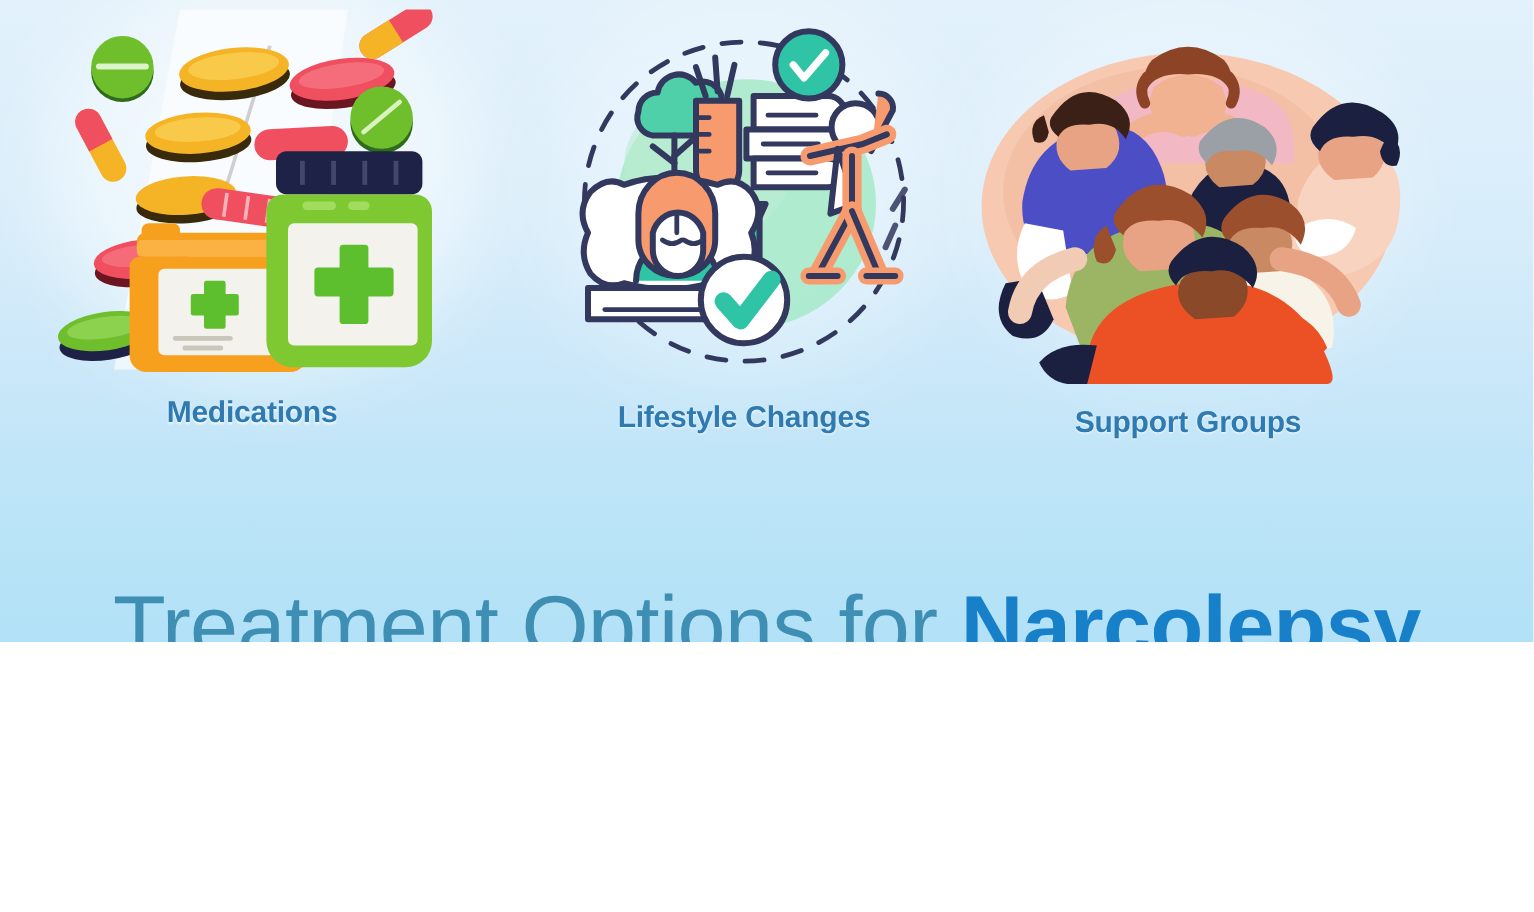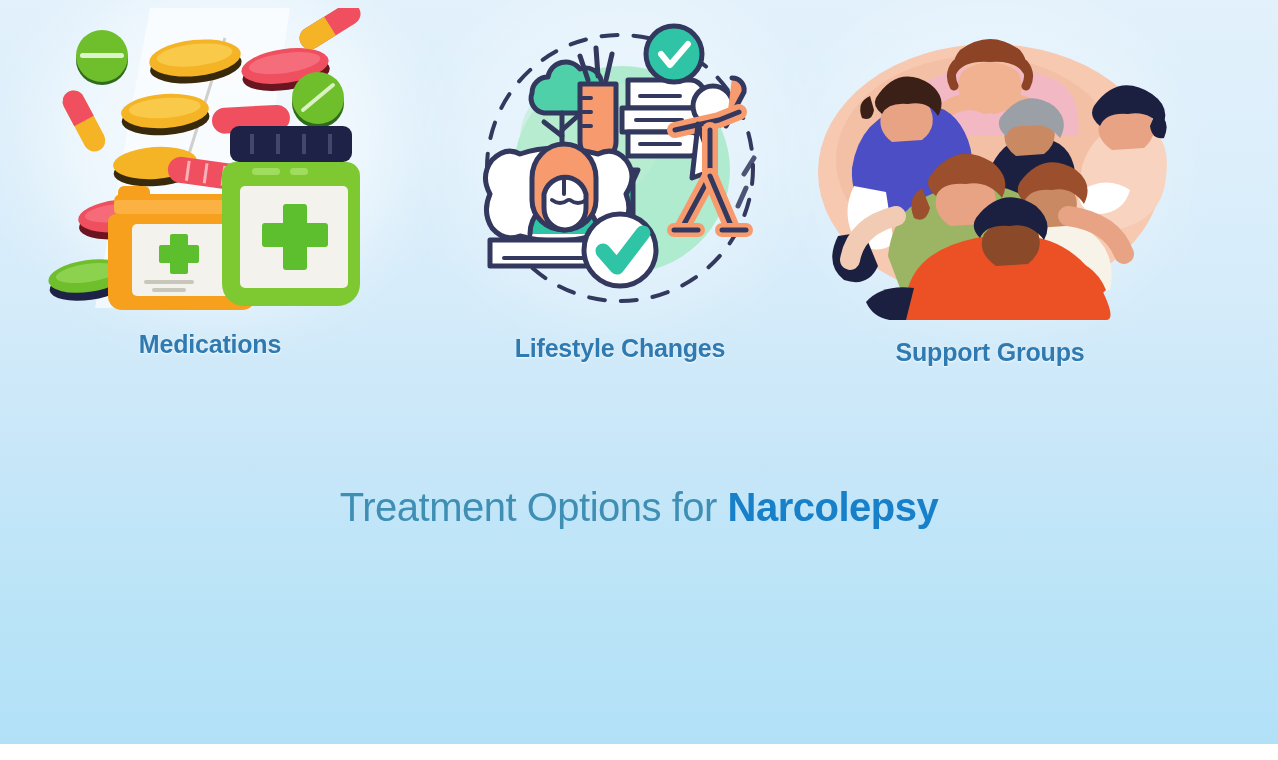--- a/index.html
+++ b/index.html
@@ -7,21 +7,21 @@
     margin: 0;
     padding: 0;
     background: #ffffff;
   }
   body {
     font-family: "Liberation Sans", sans-serif;
   }
   .poster {
     position: relative;
     width: 1278px;
-    height: 744px;
+    height: 535px;
     overflow: hidden;
     background: linear-gradient(180deg,
         #e2f1fb 0%,
         #ddeffb 18%,
         #d6ecfa 38%,
         #cbe8f9 56%,
         #c0e5f8 72%,
         #b8e3f7 86%,
         #b2e1f7 100%);
   }
@@ -71,21 +71,21 @@
   #card-support .card-art { width: 360px; height: 300px; }
   #card-support .card-label { font-size: 25px; margin-top: 18px; }
 
   
   .headline {
     position: absolute;
     left: 0;
     top: 486px;
     width: 1278px;
     text-align: center;
-    font-size: 40px;
+    font-size: 72px;
     line-height: 1.05;
     color: #3f8fb5;
     font-weight: normal;
     letter-spacing: -0.5px;
     white-space: nowrap;
   }
   .headline .accent {
     color: #1780c9;
     font-weight: bold;
   }

